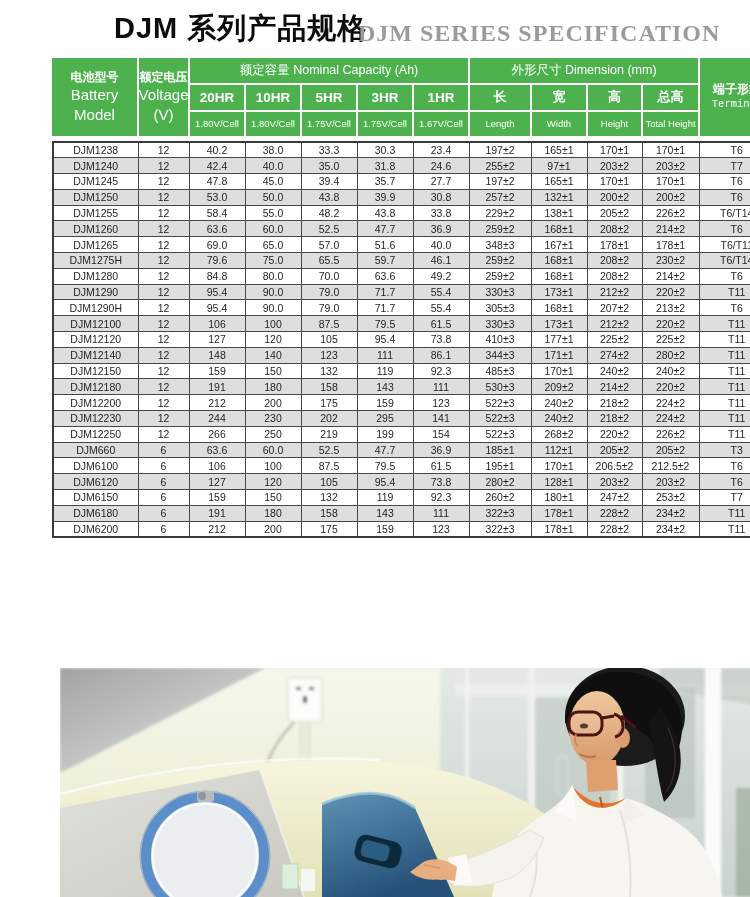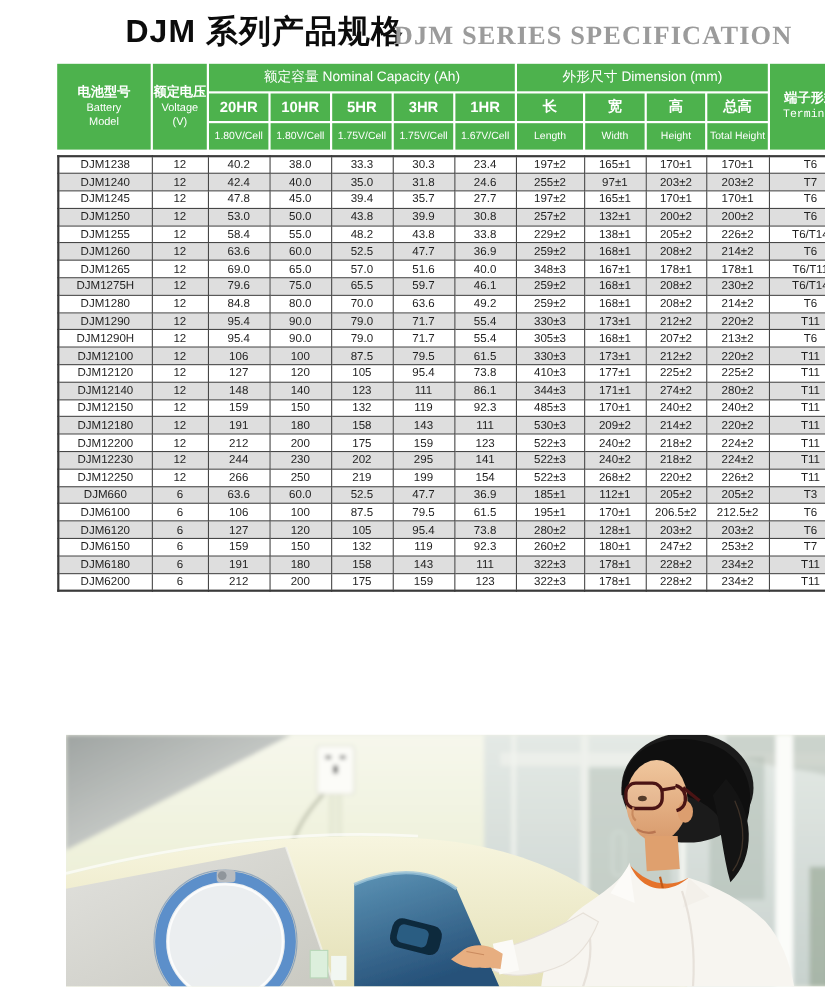--- a/index.html
+++ b/index.html
@@ -38,21 +38,21 @@
   .hcell{
     background:var(--header-green);color:#fff;
     display:flex;flex-direction:column;align-items:center;justify-content:center;
     text-align:center;line-height:1.3;overflow:hidden;
   }
   .hcell.span3{grid-row:1/4;}
   .hcell.group-cap{grid-column:3/8;grid-row:1;}
   .hcell.group-dim{grid-column:8/12;grid-row:1;}
   .hcell.terminal{grid-column:12;grid-row:1/4;}
   .h-zh{font-size:12px;font-weight:bold;}
-  .h-en{font-size:10px;text-align:center;}
+  .h-en{font-size:15px;text-align:center;}
   .h-group{font-size:12.5px;}
   .h-hr{font-size:13.5px;font-weight:bold;}
   .h-dimzh{font-size:13px;font-weight:bold;}
   .h-vcell{font-size:9.5px;}
   .h-dimen{font-size:9.5px;}
   .h-mono{font-family:"Liberation Mono",monospace;font-size:10.5px;}
   
   .spec-body{
     position:absolute;top:141px;left:14px;width:722px;
     border-collapse:collapse;table-layout:fixed;

